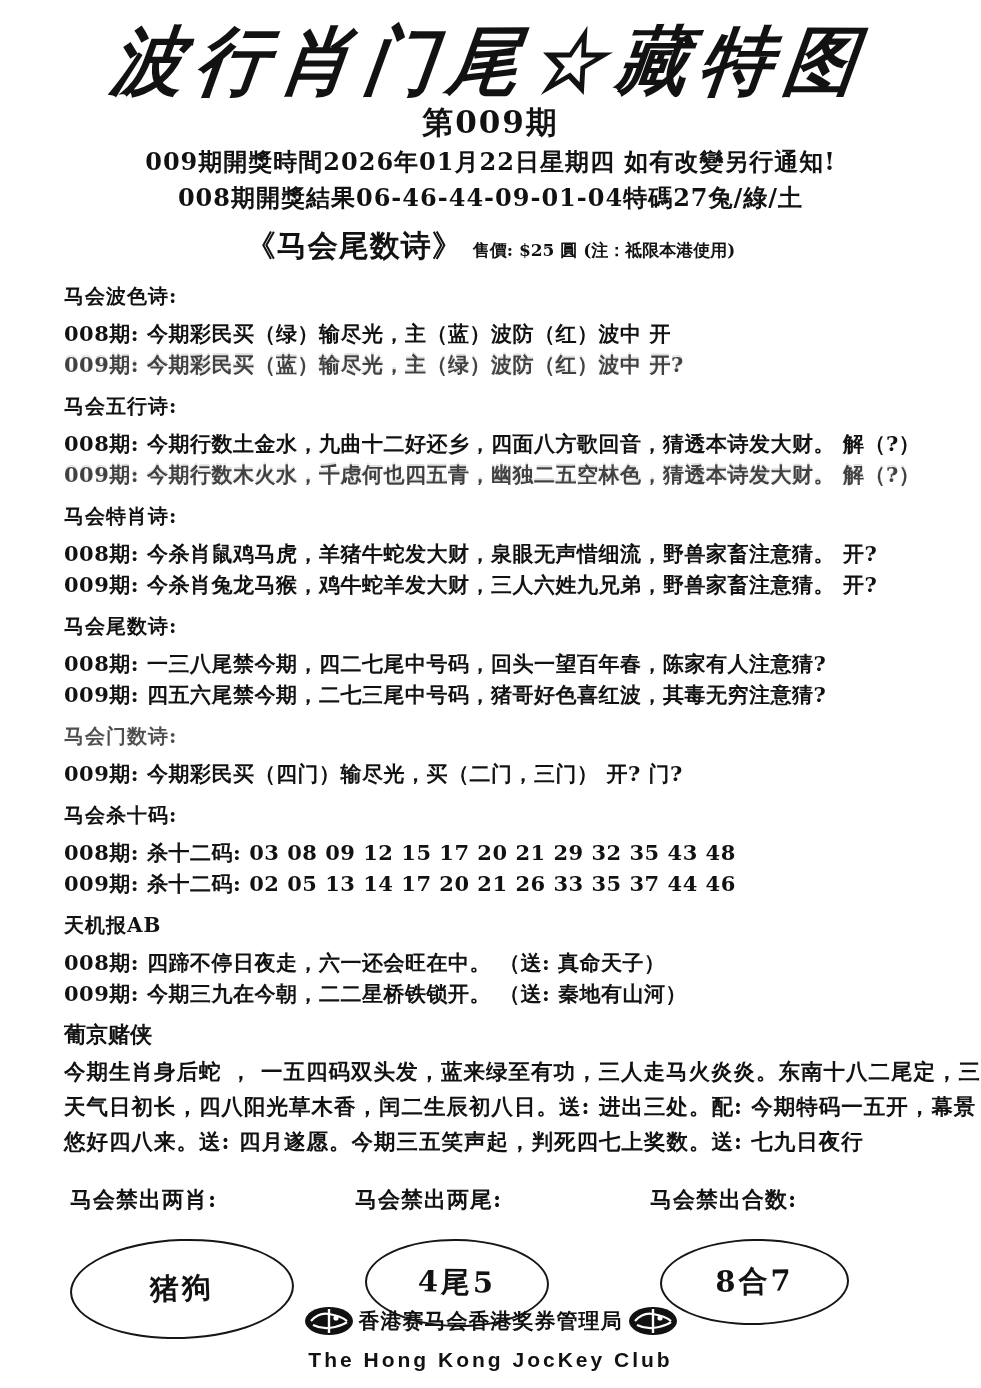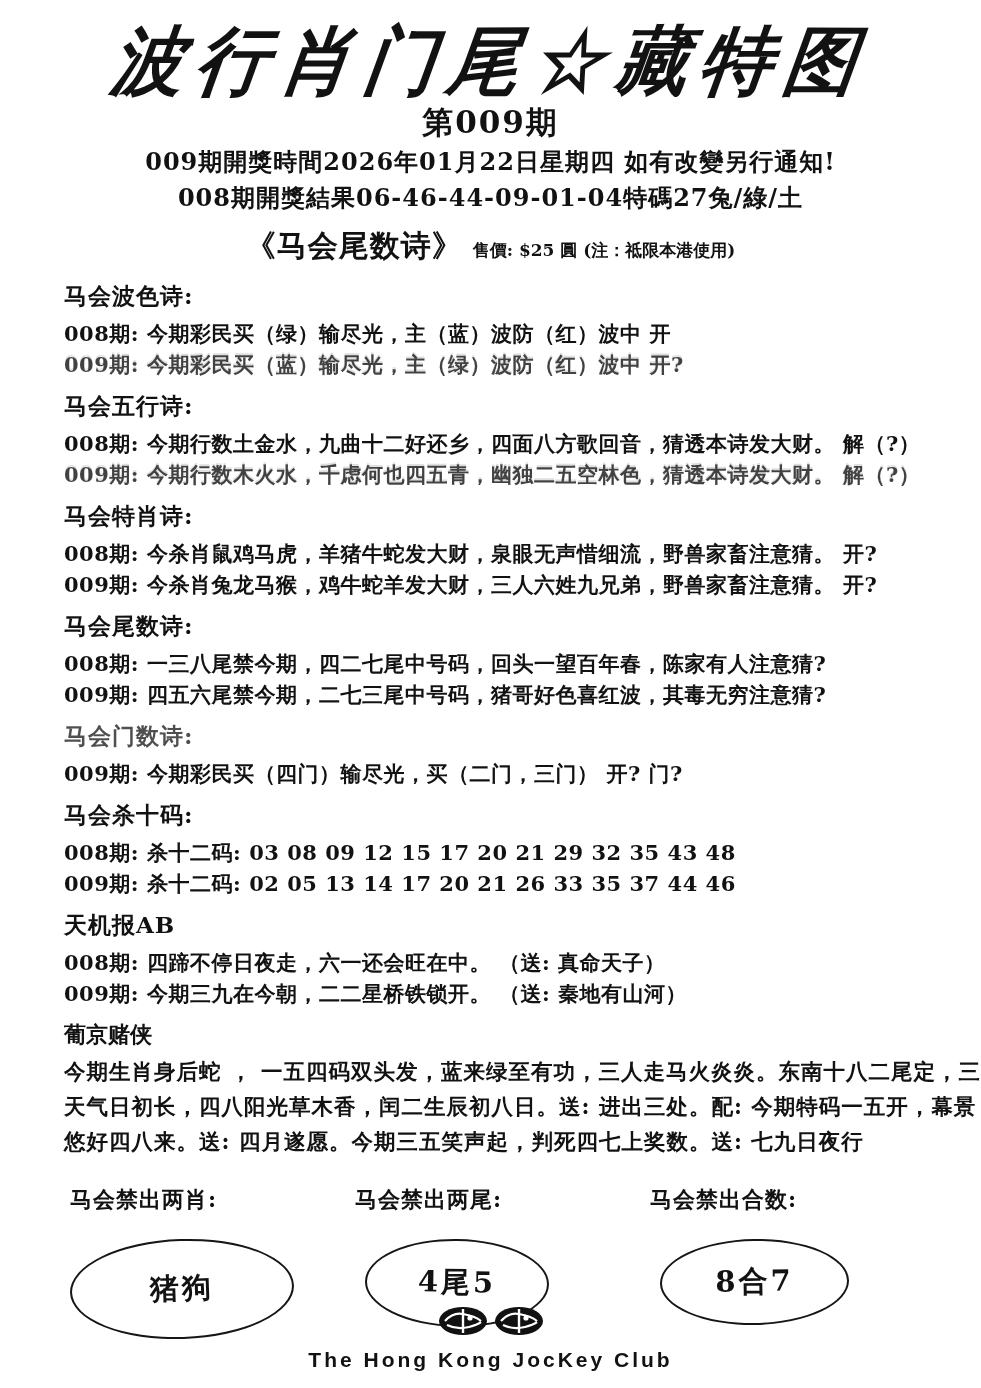--- a/index.html
+++ b/index.html
@@ -20,21 +20,21 @@
   }
   .issue-heading{font-size:31px;font-weight:bold;margin-top:-4px;letter-spacing:2px;}
   .head-line{font-size:24px;font-weight:bold;line-height:36px;letter-spacing:1px;}
   .provider-row{margin-top:10px;display:flex;justify-content:center;align-items:baseline;gap:10px;}
   .provider-title{font-size:30px;font-weight:bold;letter-spacing:1px;}
   .price-note{font-size:17px;font-weight:bold;}
 
   
   .sections{margin-top:14px;}
   .section{margin-bottom:11px;}
-  .section-title{font-size:23px;font-weight:bold;line-height:30px;margin-bottom:7px;letter-spacing:1px;}
+  .section-title{font-size:20px;font-weight:bold;line-height:30px;margin-bottom:7px;letter-spacing:1px;}
   .row{font-size:21px;font-weight:bold;line-height:31px;white-space:nowrap;letter-spacing:0.5px;}
   .row .lbl{margin-right:8px;}
   .ghost{opacity:.8;text-shadow:0 -2px 0 rgba(0,0,0,.16);}
   .fadehead{opacity:.74;}
 
   
   .pujing-title{font-size:22px;font-weight:bold;line-height:28px;margin-bottom:6px;}
   .pujing-line{font-size:21.5px;font-weight:bold;line-height:35px;white-space:nowrap;letter-spacing:1px;}
 
   
@@ -179,20 +179,21 @@
 
 <div class="footer">
   <div class="footer-org-row">
     <svg class="logo" viewBox="0 0 52 34">
       <ellipse cx="26" cy="17" rx="24" ry="14" fill="#111"></ellipse>
       <path d="M8 17 Q16 8 26 10 Q38 12 44 17" stroke="#fff" stroke-width="2.2" fill="none"></path>
       <path d="M10 21 Q20 26 32 23 Q40 21 44 18" stroke="#fff" stroke-width="2.2" fill="none"></path>
       <line x1="26" y1="5" x2="26" y2="29" stroke="#fff" stroke-width="2.4"></line>
       <circle cx="33" cy="14" r="2.6" fill="#fff"></circle>
     </svg>
+    <span class="footer-org">香港赛马会香港奖券管理局</span>
     <svg class="logo" viewBox="0 0 52 34">
       <ellipse cx="26" cy="17" rx="24" ry="14" fill="#111"></ellipse>
       <path d="M8 17 Q16 8 26 10 Q38 12 44 17" stroke="#fff" stroke-width="2.2" fill="none"></path>
       <path d="M10 21 Q20 26 32 23 Q40 21 44 18" stroke="#fff" stroke-width="2.2" fill="none"></path>
       <line x1="26" y1="5" x2="26" y2="29" stroke="#fff" stroke-width="2.4"></line>
       <circle cx="33" cy="14" r="2.6" fill="#fff"></circle>
     </svg>
   </div>
   <div class="footer-en">The Hong Kong JocKey Club</div>
 </div>

